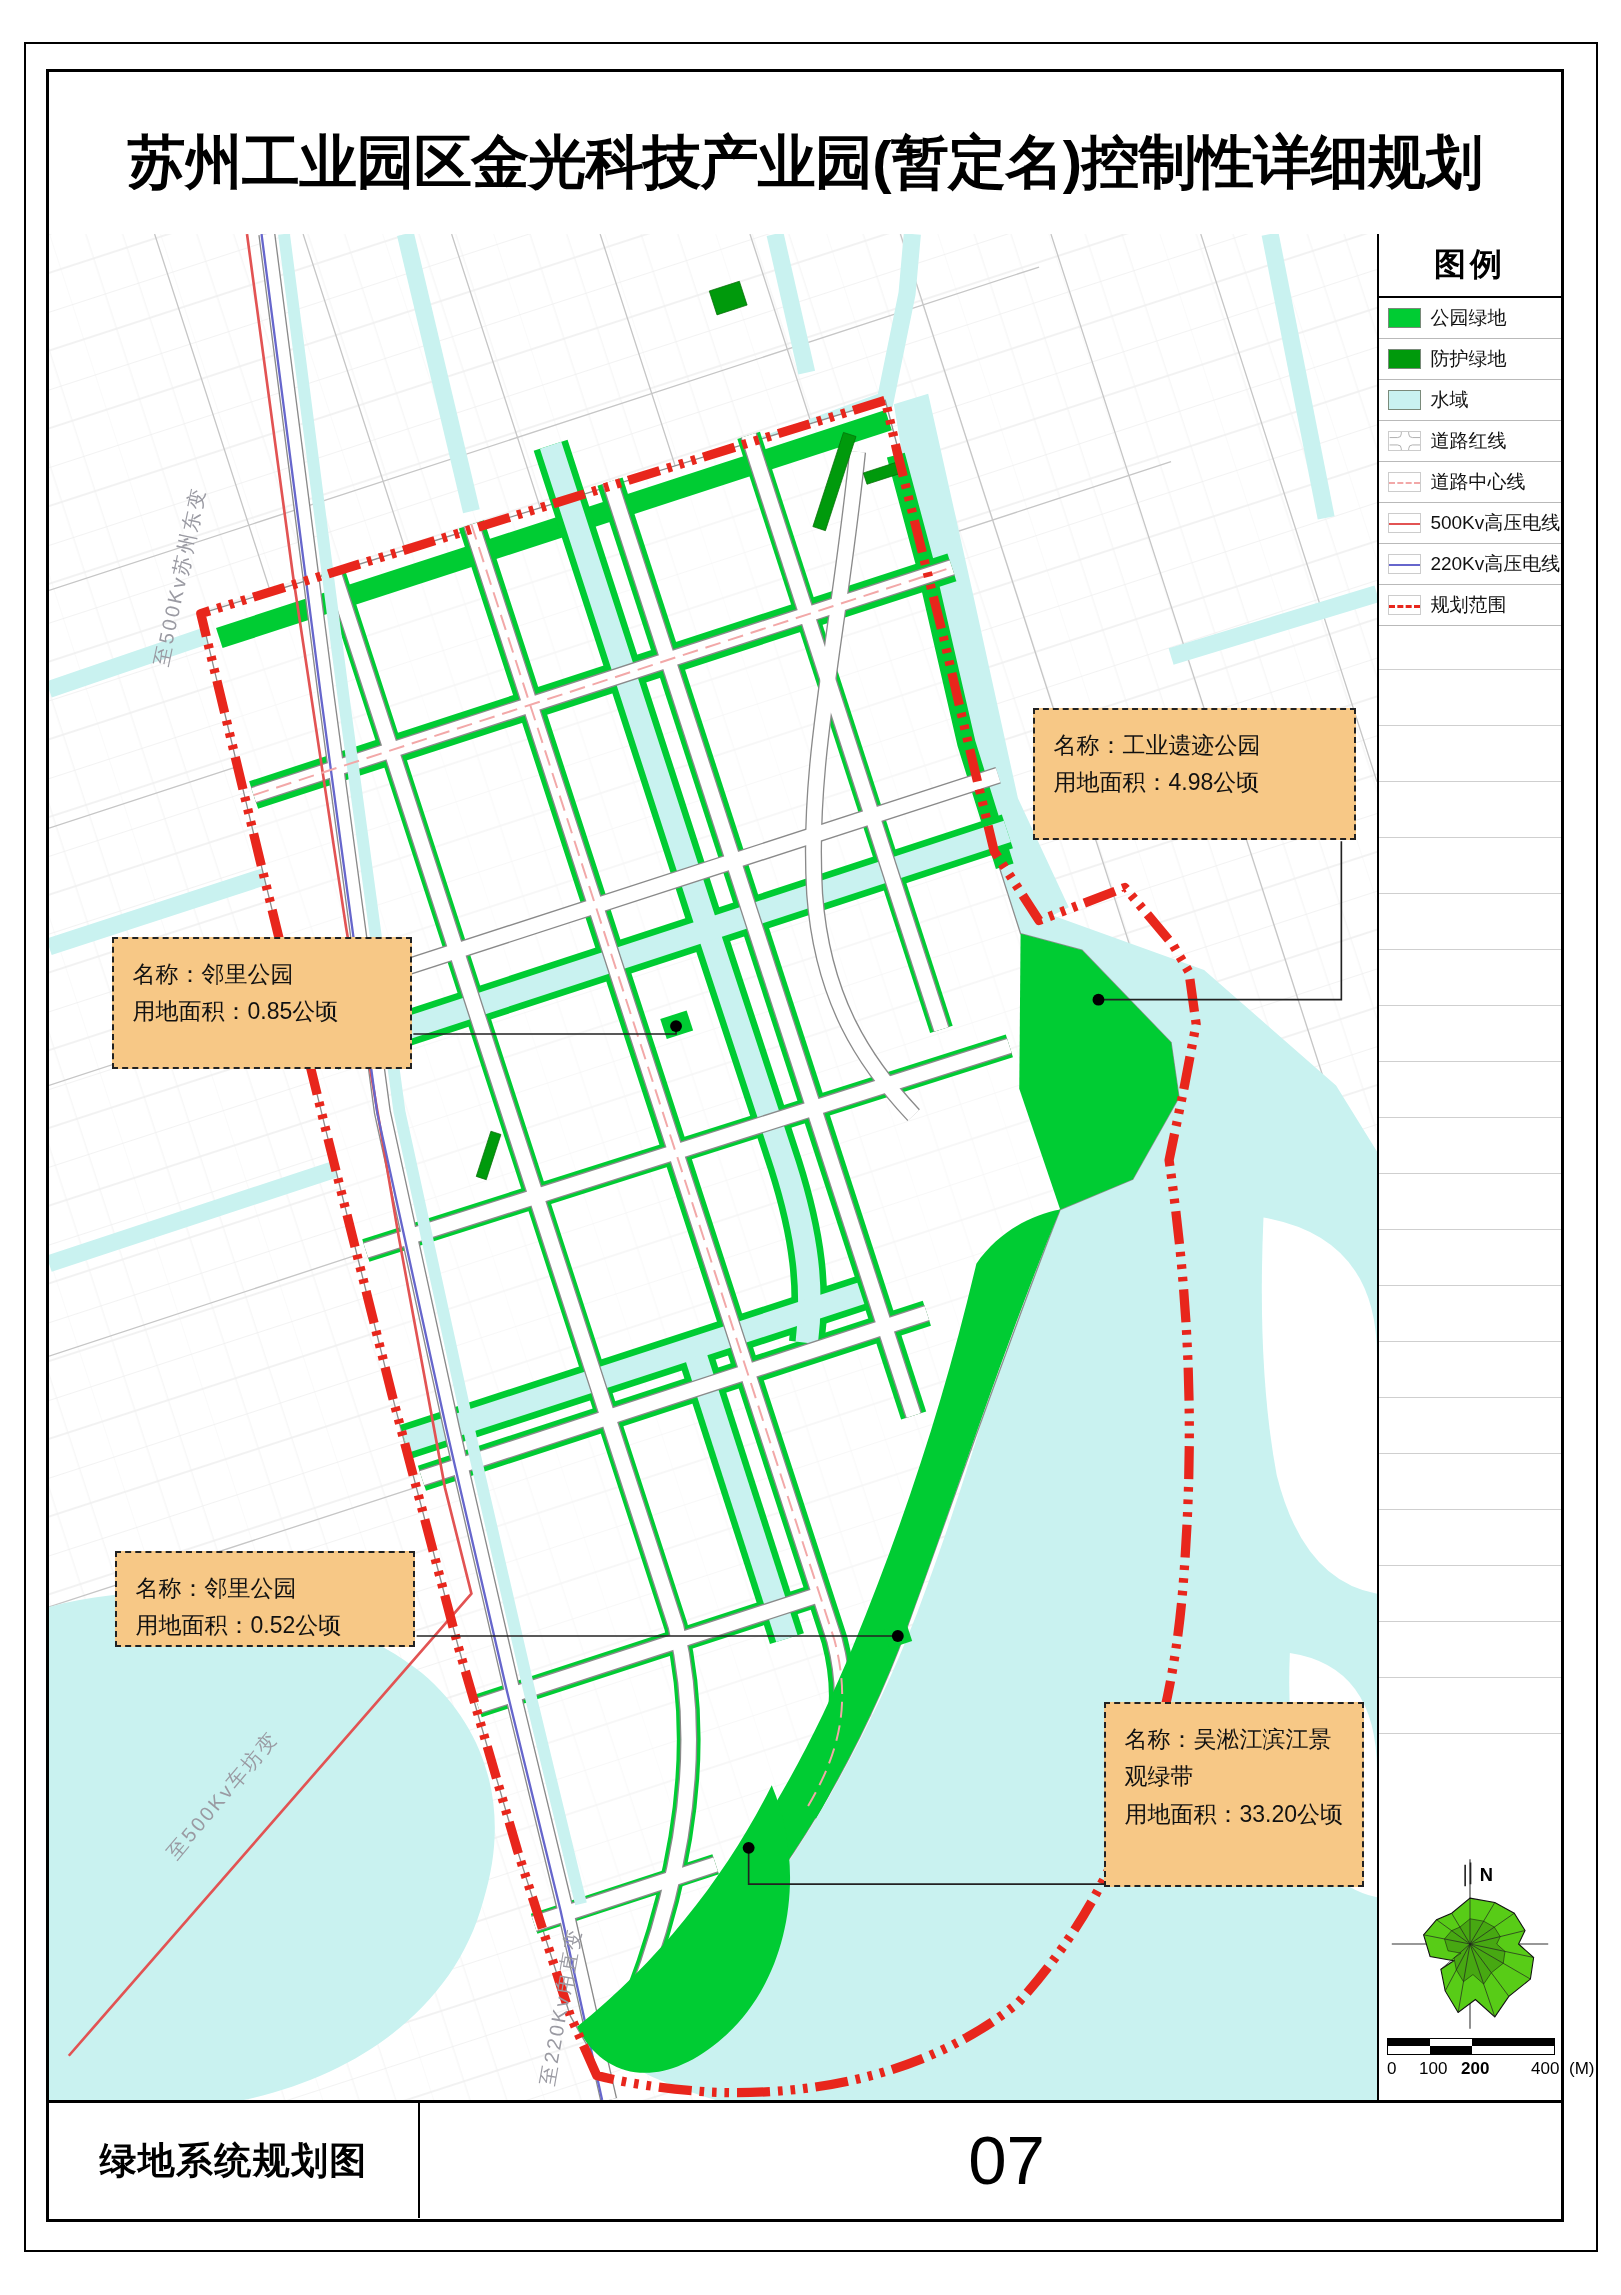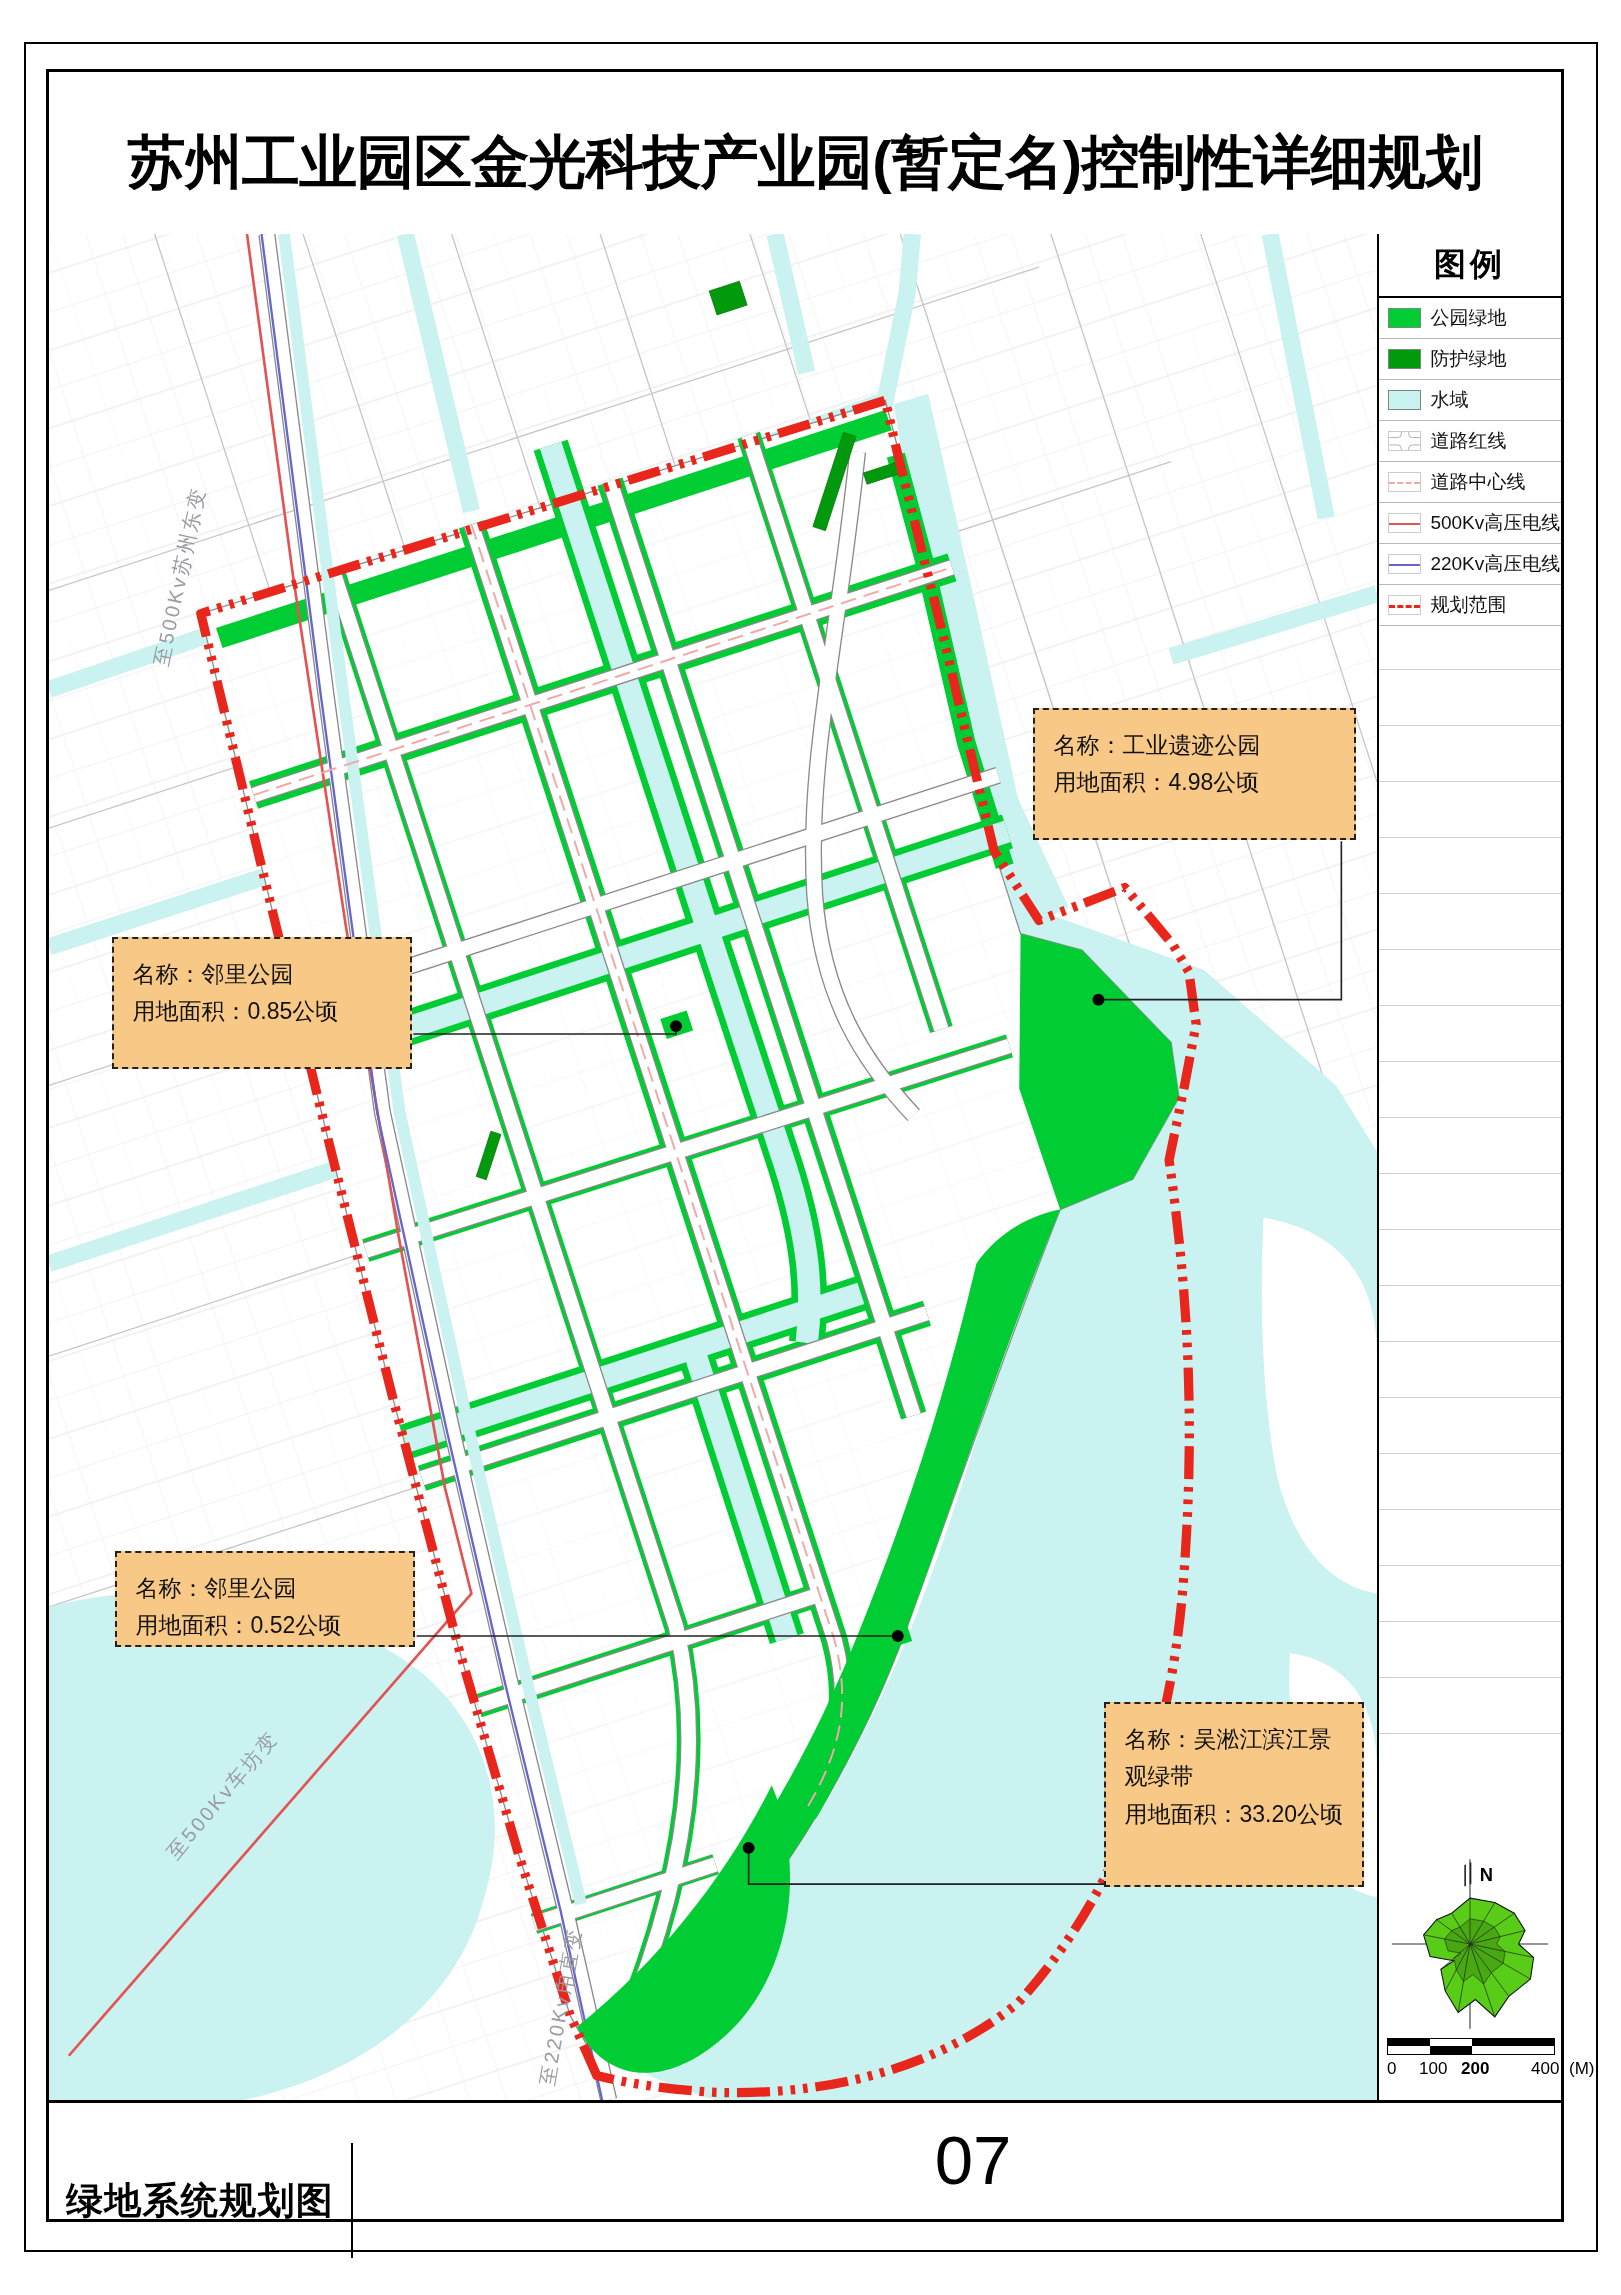--- a/index.html
+++ b/index.html
@@ -31,22 +31,22 @@
   .sbrow i{display:block;height:7.3px;}
   .sbrow .s1{width:42px;} .sbrow .s2{width:42px;} .sbrow .s3{width:83px;}
   .bk{background:#000;} .wh{background:#fff;}
   .sbticks{position:relative;height:22.4px;margin-top:4px;font-size:17px;color:#000;}
   .sbticks span{position:absolute;top:0;}
   .t0{left:0px;} .t1{left:32px;} .t2{left:74px;font-weight:bold;} .t3{left:144px;} .tu{left:182px;}
   .footerrow{position:absolute;left:0;top:2028px;width:1512px;height:118px;border-top:3.3px solid #000;box-sizing:border-box;display:flex;}
   .fcell{box-sizing:border-box;height:100%;}
   .fc-org{width:957px;border-right:2px solid #000;display:flex;flex-direction:column;justify-content:center;padding-left:28px;}
   .fc-org div{font-size:28px;font-weight:700;color:#000;line-height:1.75;}
-  .fc-title{width:304px;border-right:2px solid #000;display:flex;align-items:center;justify-content:center;
-        font-size:37px;font-weight:700;letter-spacing:1.3px;color:#000;margin-top:40px;}
+  .fc-title{width:371px;border-right:2px solid #000;display:flex;align-items:center;justify-content:center;
+        font-size:37px;font-weight:700;letter-spacing:1.3px;color:#000;}
   .fc-num{flex:1;display:flex;align-items:center;justify-content:center;font-size:69px;color:#000;margin-left:32px;}
   .callout{position:absolute;background:var(--callout_bg);border:2px dashed #222;box-sizing:border-box;
         padding:17px 16px 6.6px 18.5px;font-size:23px;font-weight:500;color:#111;line-height:1.62;}
   .maplabel{position:absolute;color:#9a9aa2;font-size:20px;letter-spacing:2.6px;white-space:nowrap;
         transform-origin:0 0;font-weight:500;}
   
   .water-f{fill:var(--water);stroke:none;}
   .water-l{stroke:var(--water);fill:none;}
   .park-f{fill:var(--park);stroke:none;}
   .park-l{stroke:var(--park);fill:none;}

